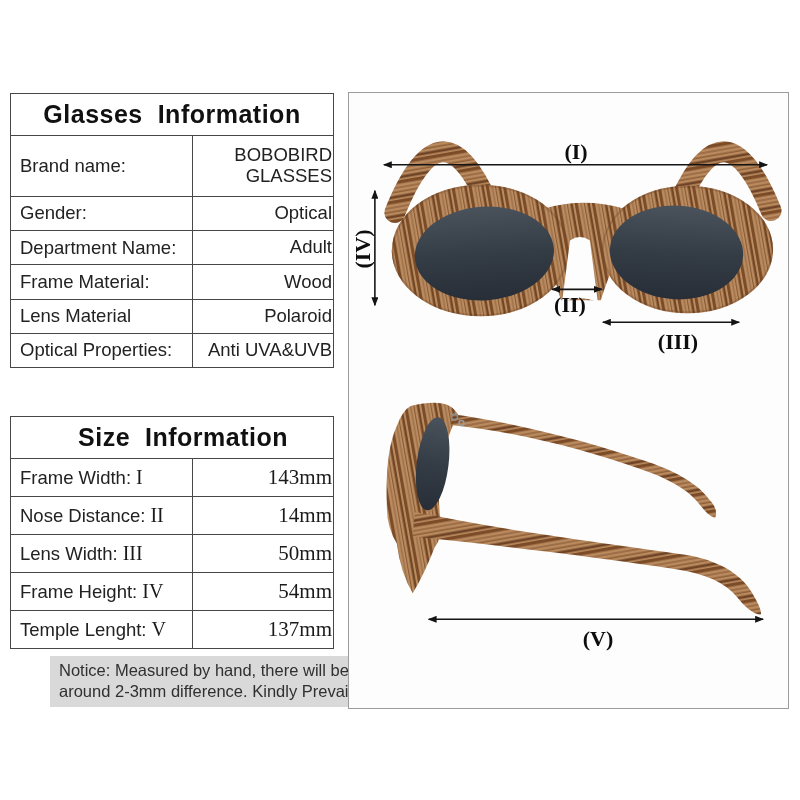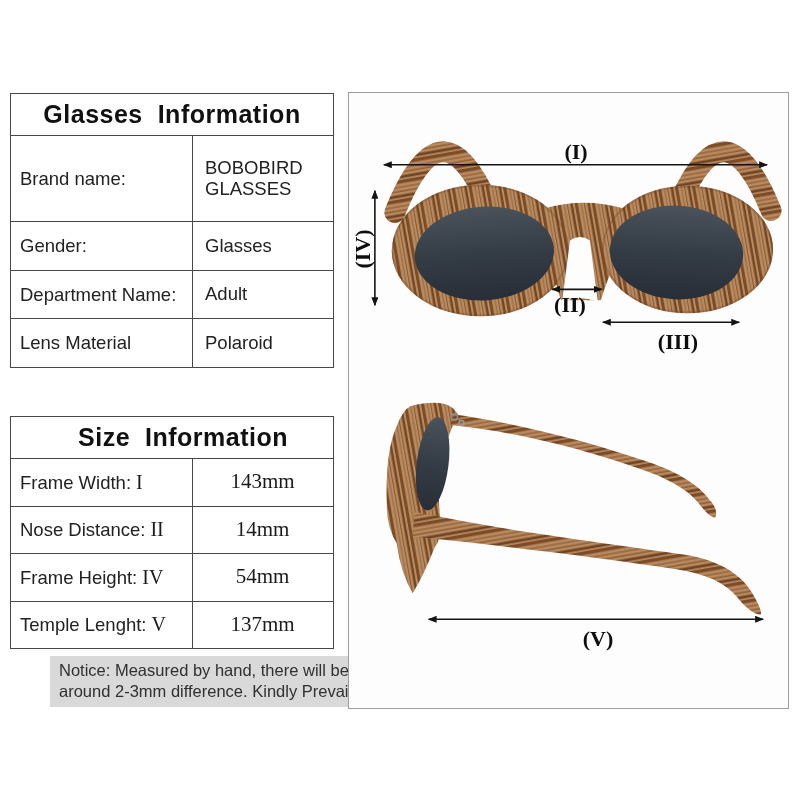--- a/index.html
+++ b/index.html
@@ -24,27 +24,27 @@
   table.spec th,table.spec td{
     border:1.5px solid var(--table-border);
     vertical-align:middle;
   }
   table.spec th{
     font-size:25px;font-weight:bold;text-align:center;white-space:pre;
     letter-spacing:0.5px;color:#111;
   }
   table.spec td{font-size:18.5px;color:#222;}
   td.lbl{padding-left:9px;}
-  td.val{padding-left:12px;line-height:1.12;}
+  td.val{padding-left:12px;line-height:1.12;text-align:right;}
   #glasses-table{left:10px;top:93px;width:323px;height:275px;padding-left:36px;}
   #glasses-table th{height:39px;}
   #size-table{left:10px;top:416px;width:323px;height:233px;}
   #size-table th{height:39px;padding-left:23px;}
   #size-table td.val{
-    text-align:center;padding-left:0;
+    padding-left:0;
     font-family:"Liberation Serif",serif;font-size:21px;color:#1a1a1a;
   }
   .numeral{
     font-family:"Liberation Serif",serif;font-size:20px;margin-left:5px;color:#1a1a1a;
   }
   
   .notice{
     position:absolute;left:8px;top:656px;width:331px;box-sizing:border-box;
     background:var(--notice-bg);color:var(--notice-text);
     padding:4px 9px 5px 9px;font-size:16.5px;line-height:1.27;margin-left:42px;
@@ -76,49 +76,61 @@
     <tbody>
         <tr>
           <th colspan="2">Glasses  Information</th>
         </tr>
     <tr>
       <td class="lbl">Brand name:</td>
       <td class="val">BOBOBIRD GLASSES</td>
     </tr>
     <tr>
       <td class="lbl">Gender:</td>
-      <td class="val">Glasses</td>
+      <td class="val">Optical</td>
     </tr>
     <tr>
       <td class="lbl">Department Name:</td>
       <td class="val">Adult</td>
     </tr>
     <tr>
+      <td class="lbl">Frame Material:</td>
+      <td class="val">Wood</td>
+    </tr>
+    <tr>
       <td class="lbl">Lens Material</td>
       <td class="val">Polaroid</td>
+    </tr>
+    <tr>
+      <td class="lbl">Optical Properties:</td>
+      <td class="val">Anti UVA&amp;UVB</td>
     </tr>
   </tbody>
     </table>
 
   <table class="spec" id="size-table">
     <colgroup>
         <col style="width:182px">
         <col style="width:141px">
       </colgroup>
     <tbody>
         <tr>
           <th colspan="2">Size  Information</th>
         </tr>
     <tr>
       <td class="lbl"><span>Frame Width:</span><span class="numeral">I</span></td>
       <td class="val">143mm</td>
     </tr>
     <tr>
       <td class="lbl"><span>Nose Distance:</span><span class="numeral">II</span></td>
       <td class="val">14mm</td>
+    </tr>
+    <tr>
+      <td class="lbl"><span>Lens Width:</span><span class="numeral">III</span></td>
+      <td class="val">50mm</td>
     </tr>
     <tr>
       <td class="lbl"><span>Frame Height:</span><span class="numeral">IV</span></td>
       <td class="val">54mm</td>
     </tr>
     <tr>
       <td class="lbl"><span>Temple Lenght:</span><span class="numeral">V</span></td>
       <td class="val">137mm</td>
     </tr>
   </tbody>

